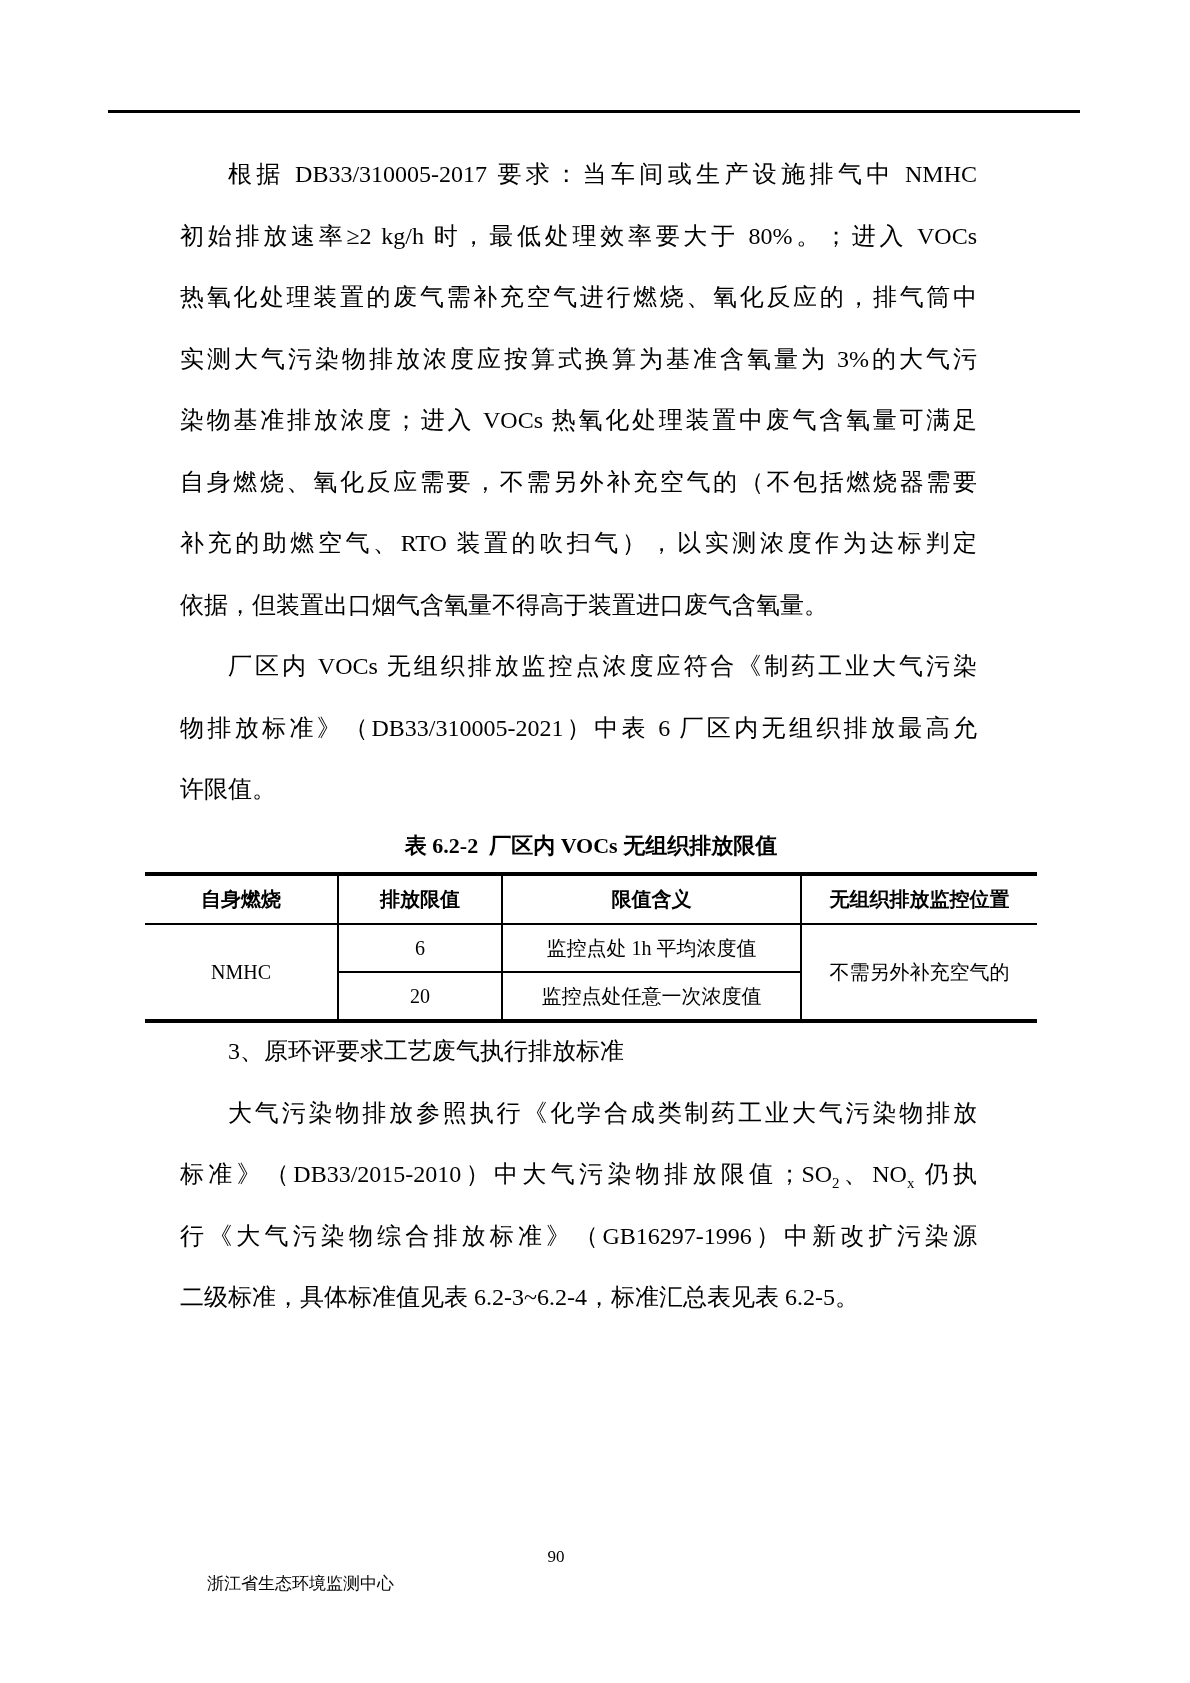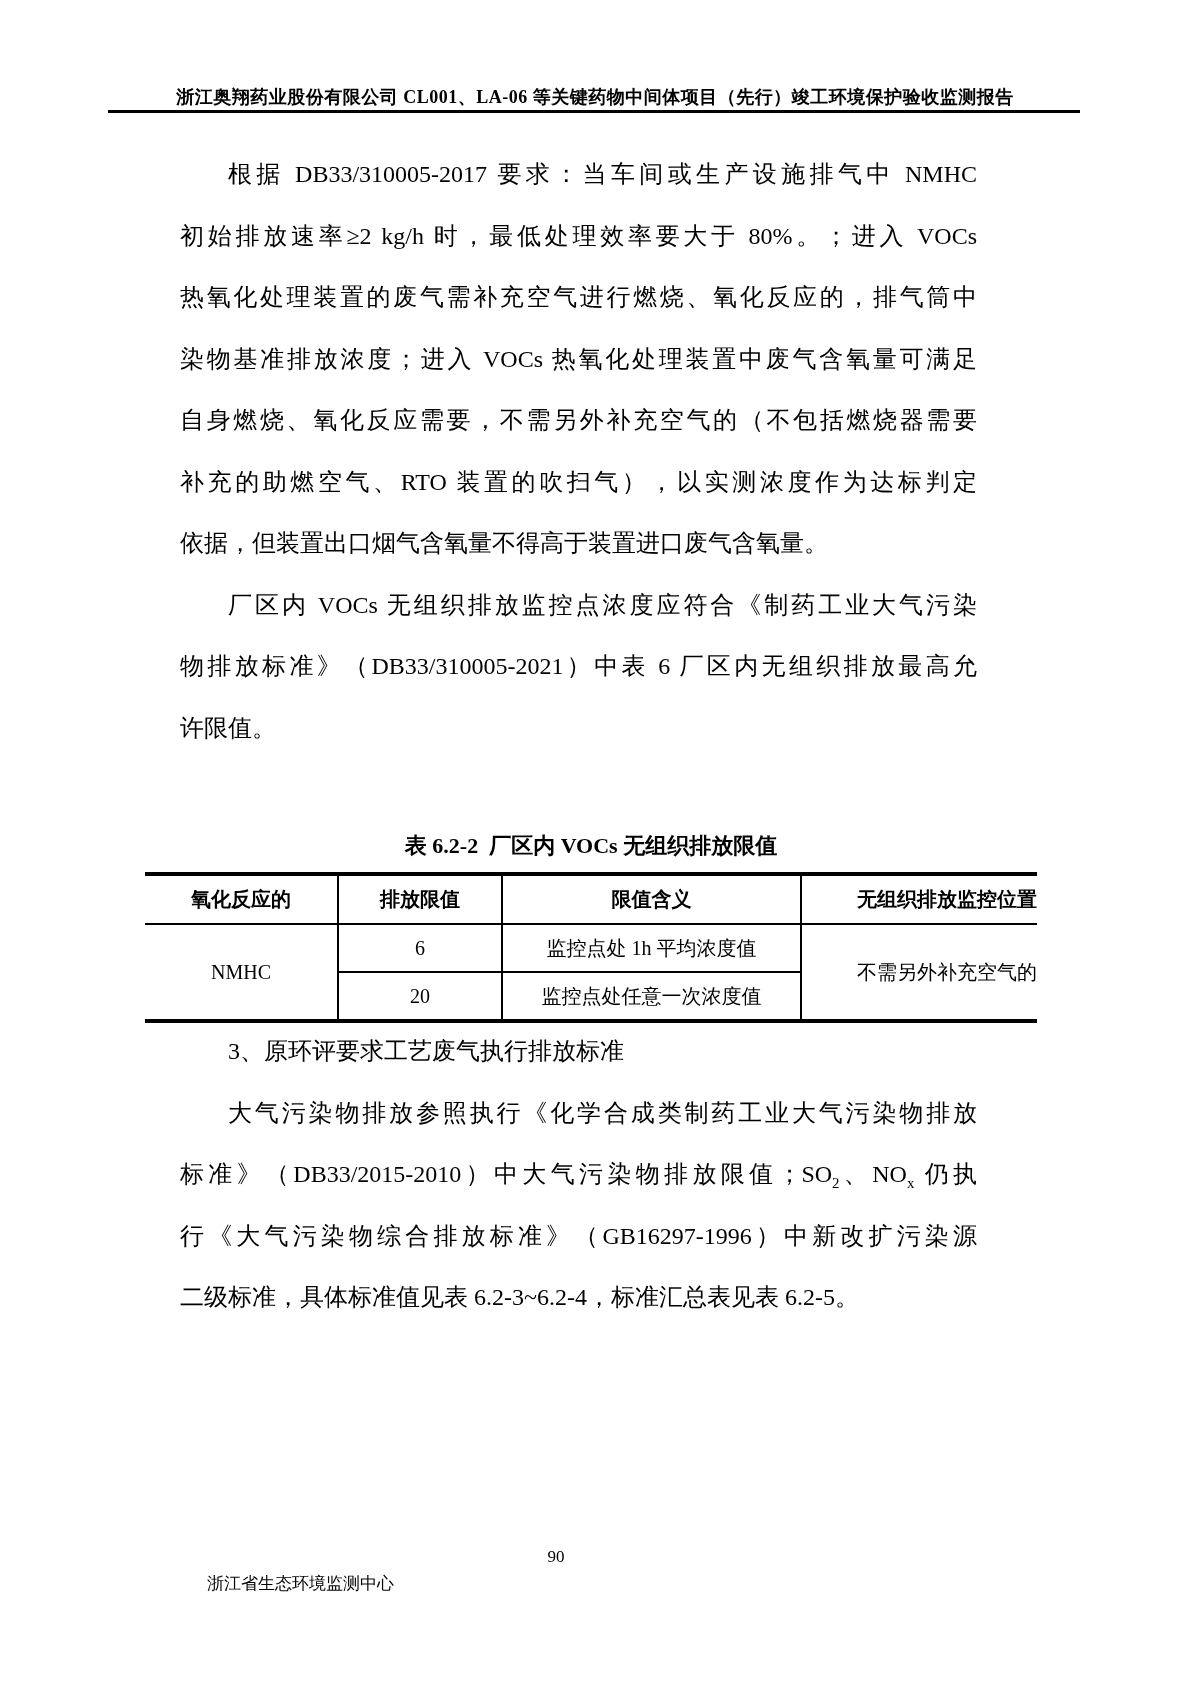--- a/index.html
+++ b/index.html
@@ -37,63 +37,63 @@
     border-top:4px solid #000;border-bottom:4px solid #000;
     font-size:20px;
   }
   table.limits th,table.limits td{
     border:2px solid #000;text-align:center;vertical-align:middle;
     padding:0;font-weight:normal;overflow:hidden;
   }
   table.limits th{font-weight:bold;height:47px;}
   table.limits td{height:46px;}
   table.limits th:first-child,table.limits td.first{border-left:none;}
-  table.limits th:last-child,table.limits td.last{border-right:none;text-align:right;}
+  table.limits th:last-child,table.limits td.last{border-right:none;}
   table.limits tr.hdr th{border-top:none;}
   table.limits tr:last-child td{border-bottom:none;}
   .footer-org{
     position:absolute;top:1572px;left:207px;font-size:17px;
   }
   .footer-page{
     position:absolute;top:1547px;left:496px;width:120px;text-align:center;font-size:17px;
   }
 </style>
 </head>
 <body>
 
 <div class="page">
 
-  <div class="running-head">浙江奥翔药业股份有限公司 CL001、LA-06 等关键药物中间体项目（先行）竣工环境保护验收监测报告</div>
   <div class="head-rule"></div>
 
   <div class="body-block block-1">
     <div class="bline fill indent">根据 DB33/310005-2017 要求：当车间或生产设施排气中 NMHC</div>
     <div class="bline fill">初始排放速率≥2 kg/h 时，最低处理效率要大于 80%。；进入 VOCs</div>
     <div class="bline fill">热氧化处理装置的废气需补充空气进行燃烧、氧化反应的，排气筒中</div>
+    <div class="bline fill">实测大气污染物排放浓度应按算式换算为基准含氧量为 3%的大气污</div>
     <div class="bline fill">染物基准排放浓度；进入 VOCs 热氧化处理装置中废气含氧量可满足</div>
     <div class="bline fill">自身燃烧、氧化反应需要，不需另外补充空气的（不包括燃烧器需要</div>
     <div class="bline fill">补充的助燃空气、RTO 装置的吹扫气），以实测浓度作为达标判定</div>
     <div class="bline">依据，但装置出口烟气含氧量不得高于装置进口废气含氧量。</div>
     <div class="bline fill indent">厂区内 VOCs 无组织排放监控点浓度应符合《制药工业大气污染</div>
     <div class="bline fill">物排放标准》（DB33/310005-2021）中表 6 厂区内无组织排放最高允</div>
     <div class="bline">许限值。</div>
   </div>
 
   <div class="tbl-caption">表 6.2-2  厂区内 VOCs 无组织排放限值</div>
 
   <table class="limits">
     <colgroup>
       <col style="width:193px">
         <col style="width:164px">
         <col style="width:299px">
         <col style="width:236px">
     </colgroup>
     <tbody>
         <tr class="hdr">
-      <th>氧化反应的</th>
+      <th>自身燃烧</th>
       <th>排放限值</th>
       <th>限值含义</th>
       <th>无组织排放监控位置</th>
     </tr>
     <tr>
       <td class="first" rowspan="2">NMHC</td>
       <td>6</td>
       <td>监控点处 1h 平均浓度值</td>
       <td class="last" rowspan="2">不需另外补充空气的</td>
     </tr>

